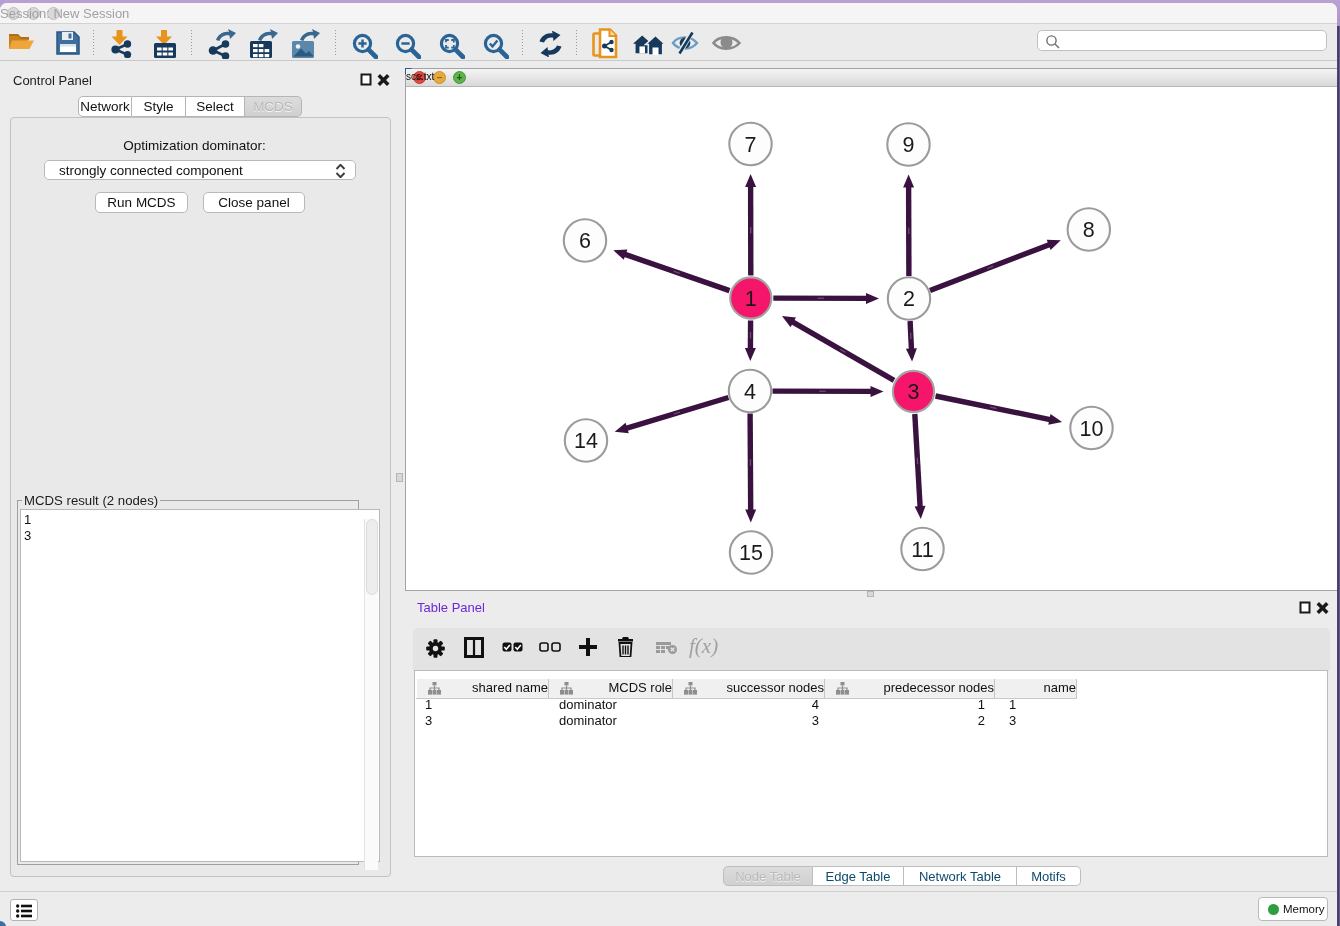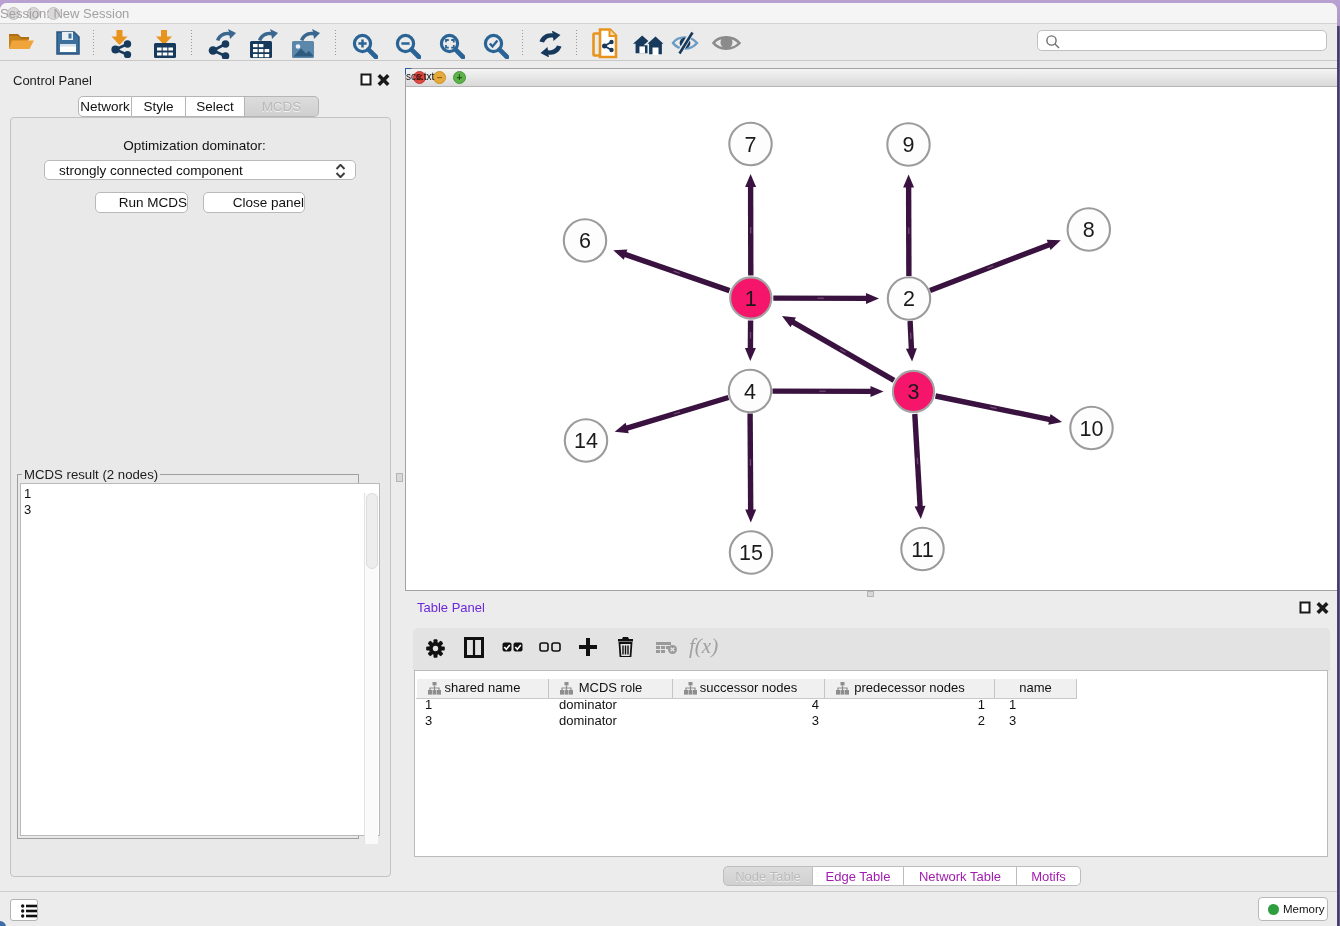--- a/index.html
+++ b/index.html
@@ -16,42 +16,42 @@
 #searchbox{position:absolute;left:1037px;top:6px;width:290px;height:21px;background:#fff;border:1px solid #c0c0c0;border-radius:5px}
 
 #cptitle{position:absolute;left:13px;top:70px;font-size:13px;color:#1c1c1c}
 .paneicons{position:absolute}
 #cpbody{position:absolute;left:10px;top:114px;width:381px;height:760px;background:#e9e9e9;border:1px solid #c2c2c2;border-radius:4px}
 .tabs{position:absolute;display:flex}
 .tab{height:21px;line-height:20px;font-size:13.5px;color:#111;text-align:center;background:#fff;border:1px solid #b5b5b5;border-left:none}
 .tab.first{border-left:1px solid #b5b5b5;border-radius:5px 0 0 5px}
 .tab.last{border-radius:0 5px 5px 0}
 .tab.sel{background:linear-gradient(#dcdcdc,#d0d0d0);color:#b9b9b9;text-shadow:0 1px 0 #f4f4f4}
-.btn{position:absolute;background:#fff;border:1px solid #b9b9b9;border-radius:5px;font-size:13.5px;color:#111;text-align:right}
-
-#mcdsbox{position:absolute;left:17px;top:471px;width:342px;height:365px;border:1px solid #9f9f9f;border-radius:0}
+.btn{position:absolute;background:#fff;border:1px solid #b9b9b9;border-radius:5px;font-size:13.5px;color:#111;text-align:center}
+
+#mcdsbox{position:absolute;left:17px;top:497px;width:342px;height:365px;border:1px solid #9f9f9f;border-radius:0}
 #mcdslegend{position:absolute;left:4px;top:-8px;background:#e9e9e9;padding:0 2px;font-size:13.2px;color:#1c1c1c}
 #mcdstext{position:absolute;left:2px;top:8px;width:360px;height:353px;background:#fff;border:1px solid #b9b9b9;font-size:13px;color:#111;line-height:16px;padding:2px 0 0 3px}
 #mcdsscroll{position:absolute;right:1px;top:9px;width:14px;height:351px;background:#fafafa;border-left:1px solid #e3e3e3}
 #mcdsthumb{position:absolute;left:1px;top:0;width:12px;height:76px;background:#ededed;border:1px solid #dcdcdc;border-radius:6px}
 
 .grip{position:absolute;background:#d8d8d8;border:1px solid #b5b5b5}
 
 #netwin{position:absolute;left:405px;top:65px;width:933px;height:523px;border:1px solid #a3a3a3;background:#fff}
 #nettitle{position:absolute;left:0;top:0;right:0;height:18px;background:linear-gradient(#f4f4f4,#d9d9d9);border-bottom:1px solid #b5b5b5}
 .mtl{position:absolute;top:1.5px;width:13px;height:13px;border-radius:50%;font-size:10px;line-height:12.5px;text-align:center;font-weight:bold}
 #canvas{position:absolute;left:0;top:19px;width:931px;height:502px;background:#fff;overflow:hidden}
 
 #tptitle{position:absolute;left:417px;top:597px;font-size:13px;color:#6d28d9}
 #tbar{position:absolute;left:413px;top:625px;width:917px;height:43px;background:#e3e3e3;border-radius:5px 5px 0 0}
 #tbl{position:absolute;left:414px;top:667px;width:914px;height:187px;background:#fff;border:1px solid #bbb}
-.th{position:absolute;top:8px;height:19px;background:#f0f0f0;border-right:1px solid #c6c6c6;font-size:13px;color:#111;text-align:center;line-height:18px}
+.th{position:absolute;top:8px;height:19px;background:#f0f0f0;border-right:1px solid #c6c6c6;font-size:13px;color:#111;text-align:right;line-height:18px}
 .td{position:absolute;font-size:13px;color:#111}
 .btabs{position:absolute;top:863px;display:flex;left:723px}
-.btab{height:20px;line-height:19px;font-size:13px;color:#a21caf;text-align:center;background:#fff;border:1px solid #bdbdbd;border-left:none}
+.btab{height:20px;line-height:19px;font-size:13px;color:#0c4a6e;text-align:center;background:#fff;border:1px solid #bdbdbd;border-left:none}
 
 #statusbar{position:absolute;left:0;right:0;bottom:0;height:35px;background:#ececec;border-top:1px solid #cfcfcf}
 </style>
 </head>
 <body>
 <div id="win">
 <div id="titlebar">
   <div class="tl" style="left:7px"></div>
   <div class="tl" style="left:27px"></div>
   <div class="tl" style="left:47px"></div>
@@ -186,21 +186,21 @@
   <div id="cptitle">Control Panel</div>
   <div class="paneicons" id="cpicons" style="left:359px;top:70px"><svg width="32" height="14" viewBox="0 0 32 14">
           <rect x="2.5" y="1.5" width="9" height="10" fill="#fff" stroke="#1a1a1a" stroke-width="2"></rect>
           <path d="M21 2 l3.5 3.5 3.5 -3.5 2.5 2.5 -3.5 3.5 3.5 3.5 -2.5 2.5 -3.5 -3.5 -3.5 3.5 -2.5 -2.5 3.5 -3.5 -3.5 -3.5 z" fill="#1a1a1a" transform="translate(0,-1)"></path>
         </svg></div>
   <div id="cpbody"></div>
   <div class="tabs" style="left:78px;top:93px">
     <div class="tab first" style="width:54px">Network</div>
     <div class="tab" style="width:54px">Style</div>
     <div class="tab" style="width:59px">Select</div>
-    <div class="tab last sel" style="width:74px">MCDS</div>
+    <div class="tab last sel" style="width:57px">MCDS</div>
   </div>
   <div class="abs" style="left:0;top:135px;width:389px;text-align:center;font-size:13.5px;color:#111">Optimization dominator:</div>
   <div class="btn" style="left:44px;top:157px;width:312px;height:20px;text-align:left;line-height:19px;padding-left:14px">strongly connected component<svg class="abs" style="right:9px;top:3px" width="11" height="14" viewBox="0 0 11 14">
           <path d="M1.5 5 L5.5 0.8 L9.5 5" stroke="#3c3c3c" stroke-width="1.9" fill="none"></path>
           <path d="M1.5 9 L5.5 13.2 L9.5 9" stroke="#3c3c3c" stroke-width="1.9" fill="none"></path>
         </svg></div>
   <div class="btn" style="left:95px;top:189px;width:93px;height:21px;line-height:20px">Run MCDS</div>
   <div class="btn" style="left:203px;top:189px;width:102px;height:21px;line-height:20px">Close panel</div>
   <div id="mcdsbox">
     <div id="mcdslegend">MCDS result (2 nodes)</div>

